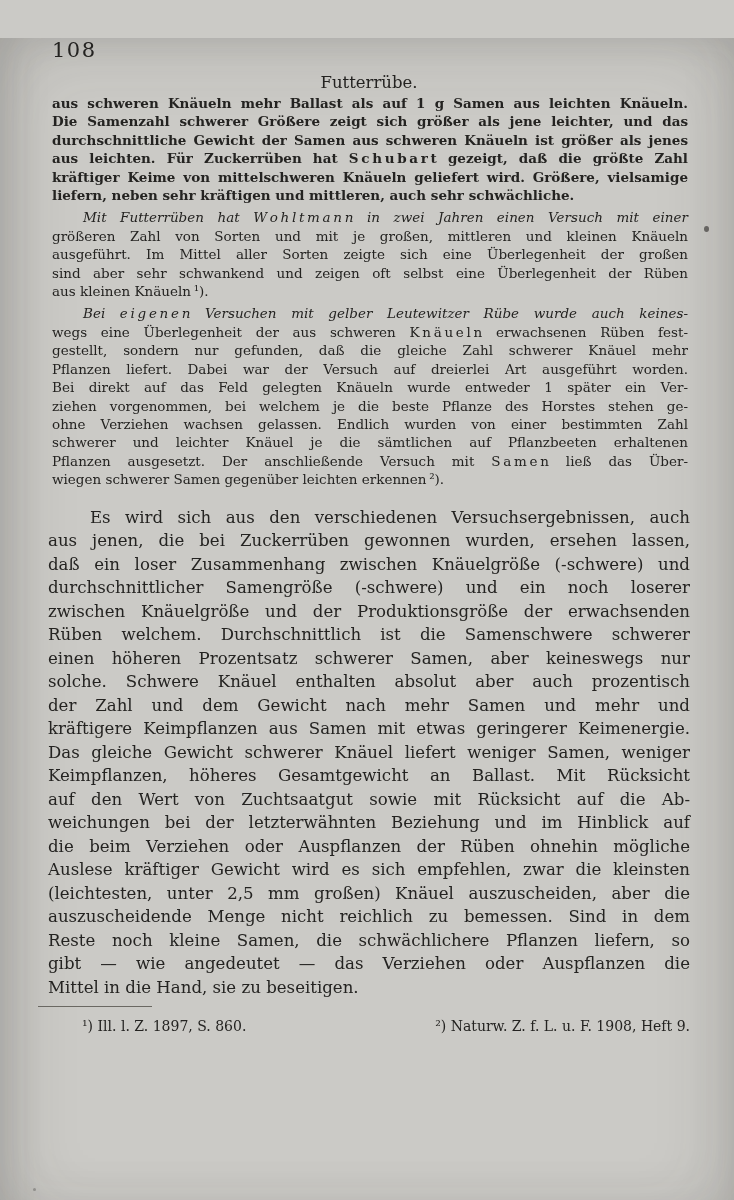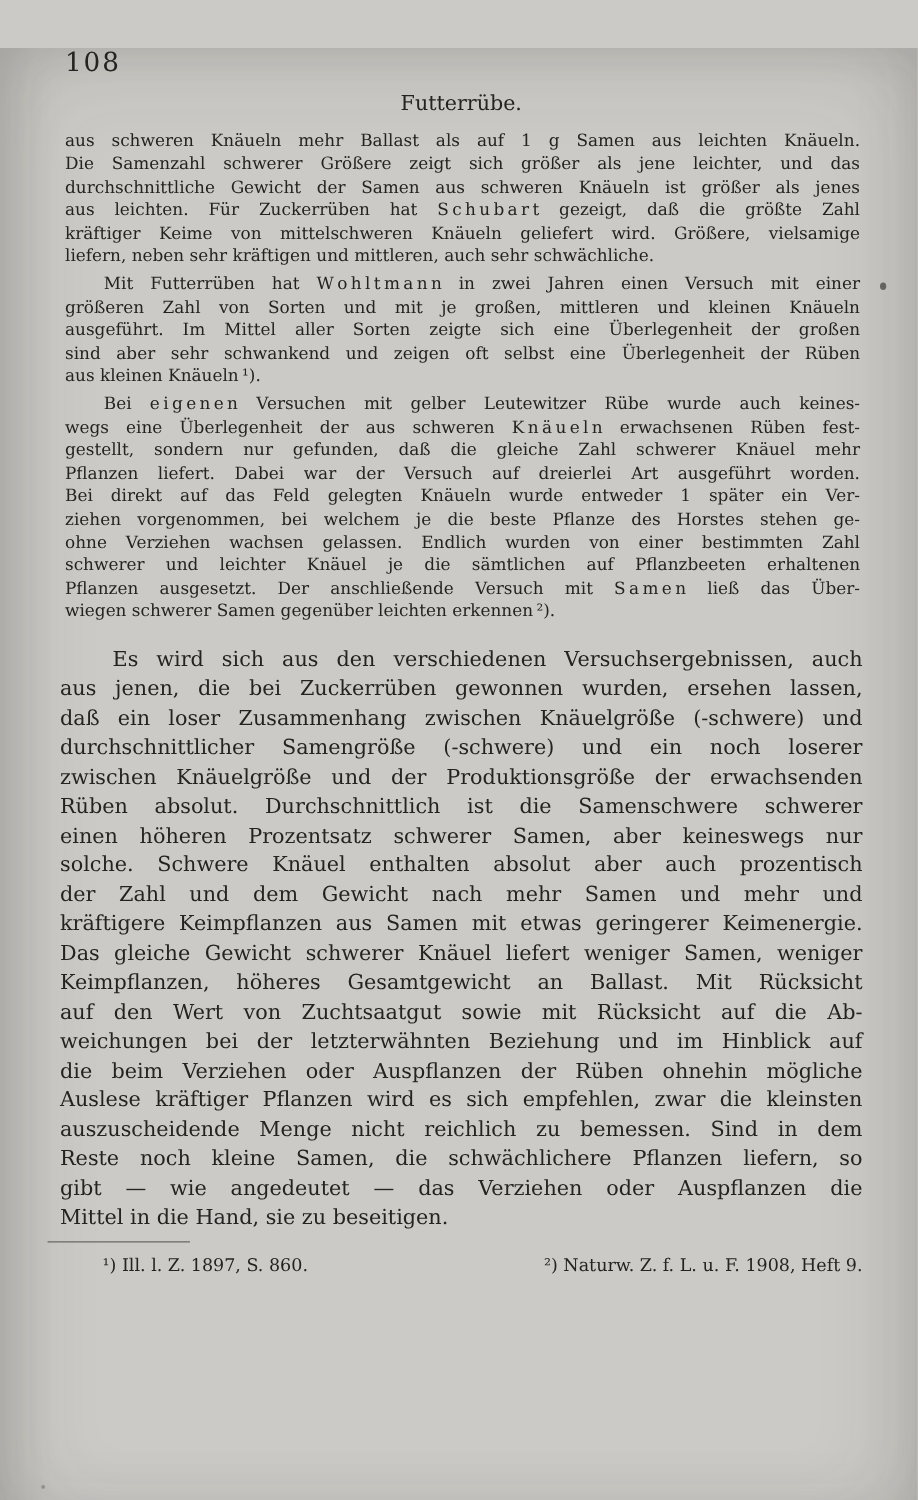--- a/index.html
+++ b/index.html
@@ -39,35 +39,35 @@
     text-align: center;
     font-size: 16.5px;
     margin-top: 32px;
   }
   
   .smalltext {
     margin: 0 46px 0 52px;
     font-size: 13.5px;
     line-height: 18.4px;
   }
-  .smalltext.first-block { margin-top: 40px; }
+  .smalltext.first-block { margin-top: 30px; font-weight: bold; }
   .smalltext.follow { margin-top: 4px; }
   .maintext {
     margin: 17px 44px 0 48px;
     font-size: 16.6px;
     line-height: 23.5px;
   }
   .line {
     text-align: justify;
     text-align-last: justify;
     hyphens: none;
     white-space: normal;
   }
   .line.last { text-align-last: left; }
-  .smalltext.indent .line:first-child { text-indent: 31px; }
+  .smalltext.indent .line:first-child { text-indent: 31px; font-style: italic; }
   .maintext.indent  .line:first-child { text-indent: 42px; }
   
   .footnote-rule {
     margin: 7px 0 0 38px;
     width: 114px;
     border-top: 1.5px solid var(--rule);
   }
   .footnotes {
     display: flex;
     justify-content: space-between;
@@ -124,31 +124,32 @@
       <div class="line">Pflanzen ausgesetzt.  Der anschließende Versuch mit S a m e n ließ das Über-</div>
       <div class="line last">wiegen schwerer Samen gegenüber leichten erkennen ²).</div>
     </div>
 
   <div class="maintext indent">
       <div class="line">Es wird sich aus den verschiedenen Versuchsergebnissen, auch</div>
       <div class="line">aus jenen, die bei Zuckerrüben gewonnen wurden, ersehen lassen,</div>
       <div class="line">daß ein loser Zusammenhang zwischen Knäuelgröße (-schwere) und</div>
       <div class="line">durchschnittlicher Samengröße (-schwere) und ein noch loserer</div>
       <div class="line">zwischen Knäuelgröße und der Produktionsgröße der erwachsenden</div>
-      <div class="line">Rüben absolut.  Durchschnittlich ist die Samenschwere schwerer</div>
+      <div class="line">Rüben welchem.  Durchschnittlich ist die Samenschwere schwerer</div>
       <div class="line">einen höheren Prozentsatz schwerer Samen, aber keineswegs nur</div>
       <div class="line">solche.  Schwere Knäuel enthalten absolut aber auch prozentisch</div>
       <div class="line">der Zahl und dem Gewicht nach mehr Samen und mehr und</div>
       <div class="line">kräftigere Keimpflanzen aus Samen mit etwas geringerer Keimenergie.</div>
       <div class="line">Das gleiche Gewicht schwerer Knäuel liefert weniger Samen, weniger</div>
       <div class="line">Keimpflanzen, höheres Gesamtgewicht an Ballast.  Mit Rücksicht</div>
       <div class="line">auf den Wert von Zuchtsaatgut sowie mit Rücksicht auf die Ab-</div>
       <div class="line">weichungen bei der letzterwähnten Beziehung und im Hinblick auf</div>
       <div class="line">die beim Verziehen oder Auspflanzen der Rüben ohnehin mögliche</div>
-      <div class="line">Auslese kräftiger Pflanzen wird es sich empfehlen, zwar die kleinsten</div>
+      <div class="line">Auslese kräftiger Gewicht wird es sich empfehlen, zwar die kleinsten</div>
+      <div class="line">(leichtesten, unter 2,5 mm großen) Knäuel auszuscheiden, aber die</div>
       <div class="line">auszuscheidende Menge nicht reichlich zu bemessen.  Sind in dem</div>
       <div class="line">Reste noch kleine Samen, die schwächlichere Pflanzen liefern, so</div>
       <div class="line">gibt — wie angedeutet — das Verziehen oder Auspflanzen die</div>
       <div class="line last">Mittel in die Hand, sie zu beseitigen.</div>
     </div>
 
   <div class="footnote-rule"></div>
 
   <div class="footnotes">
     <span class="fn-left">¹) Ill. l. Z. 1897, S. 860.</span>

